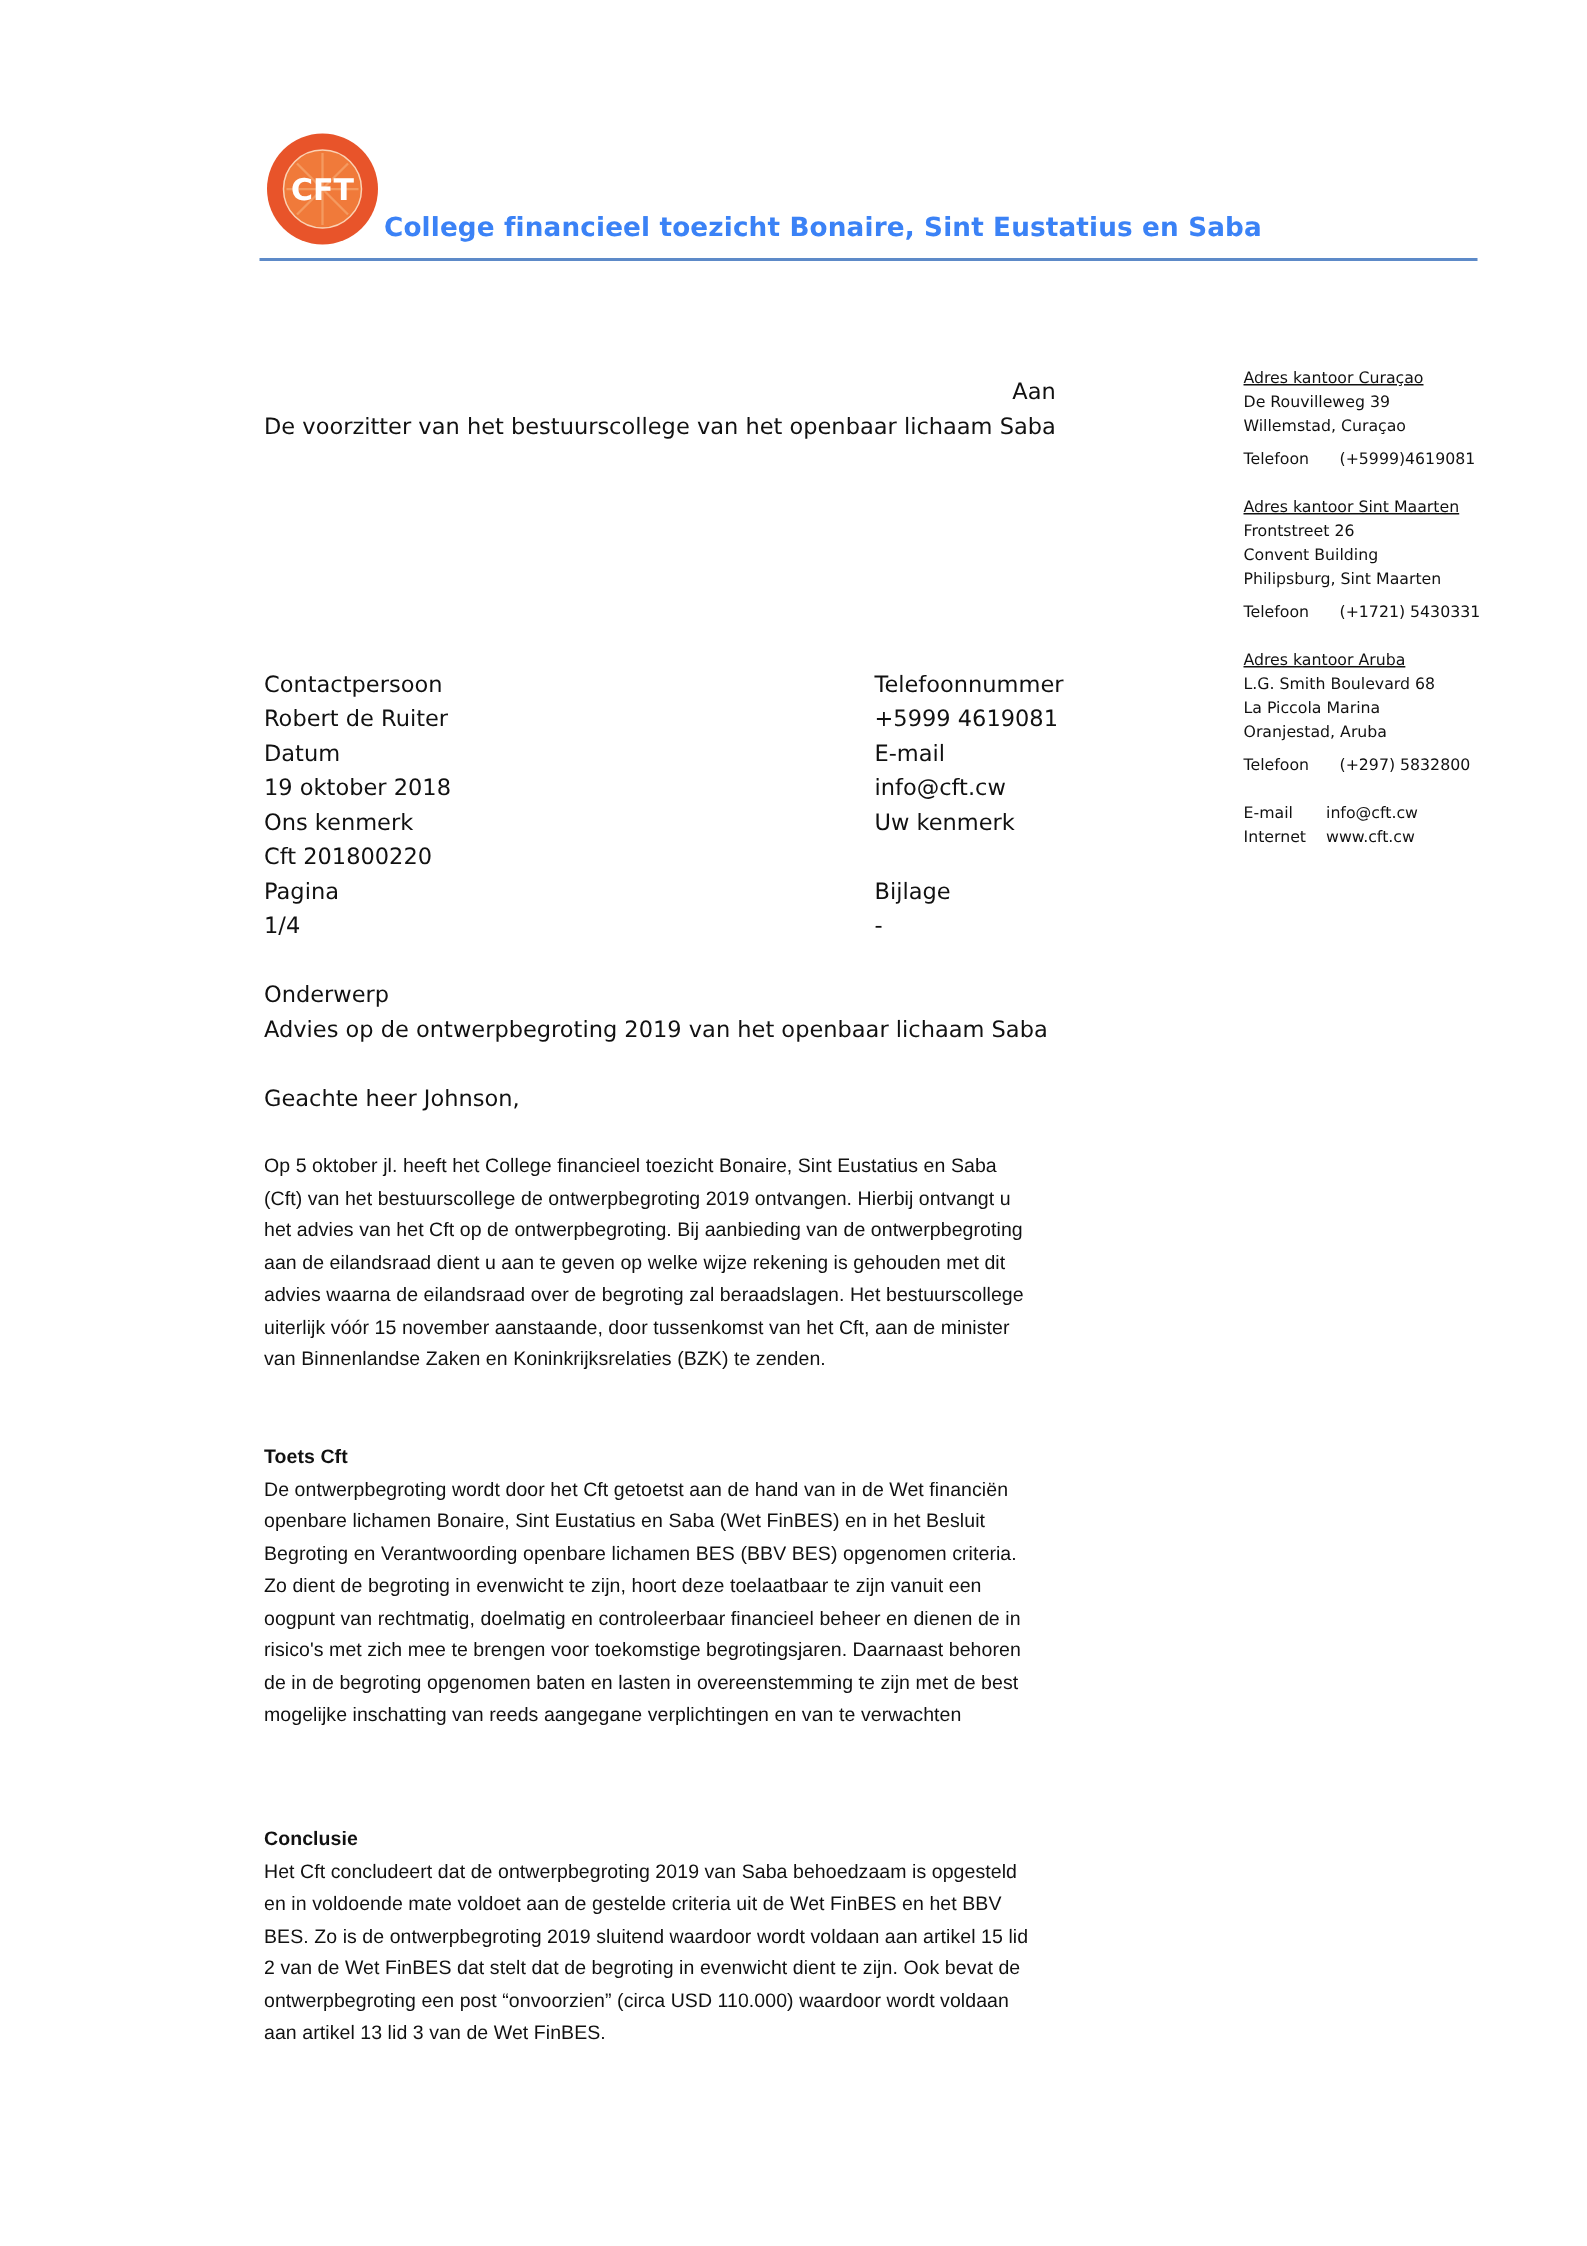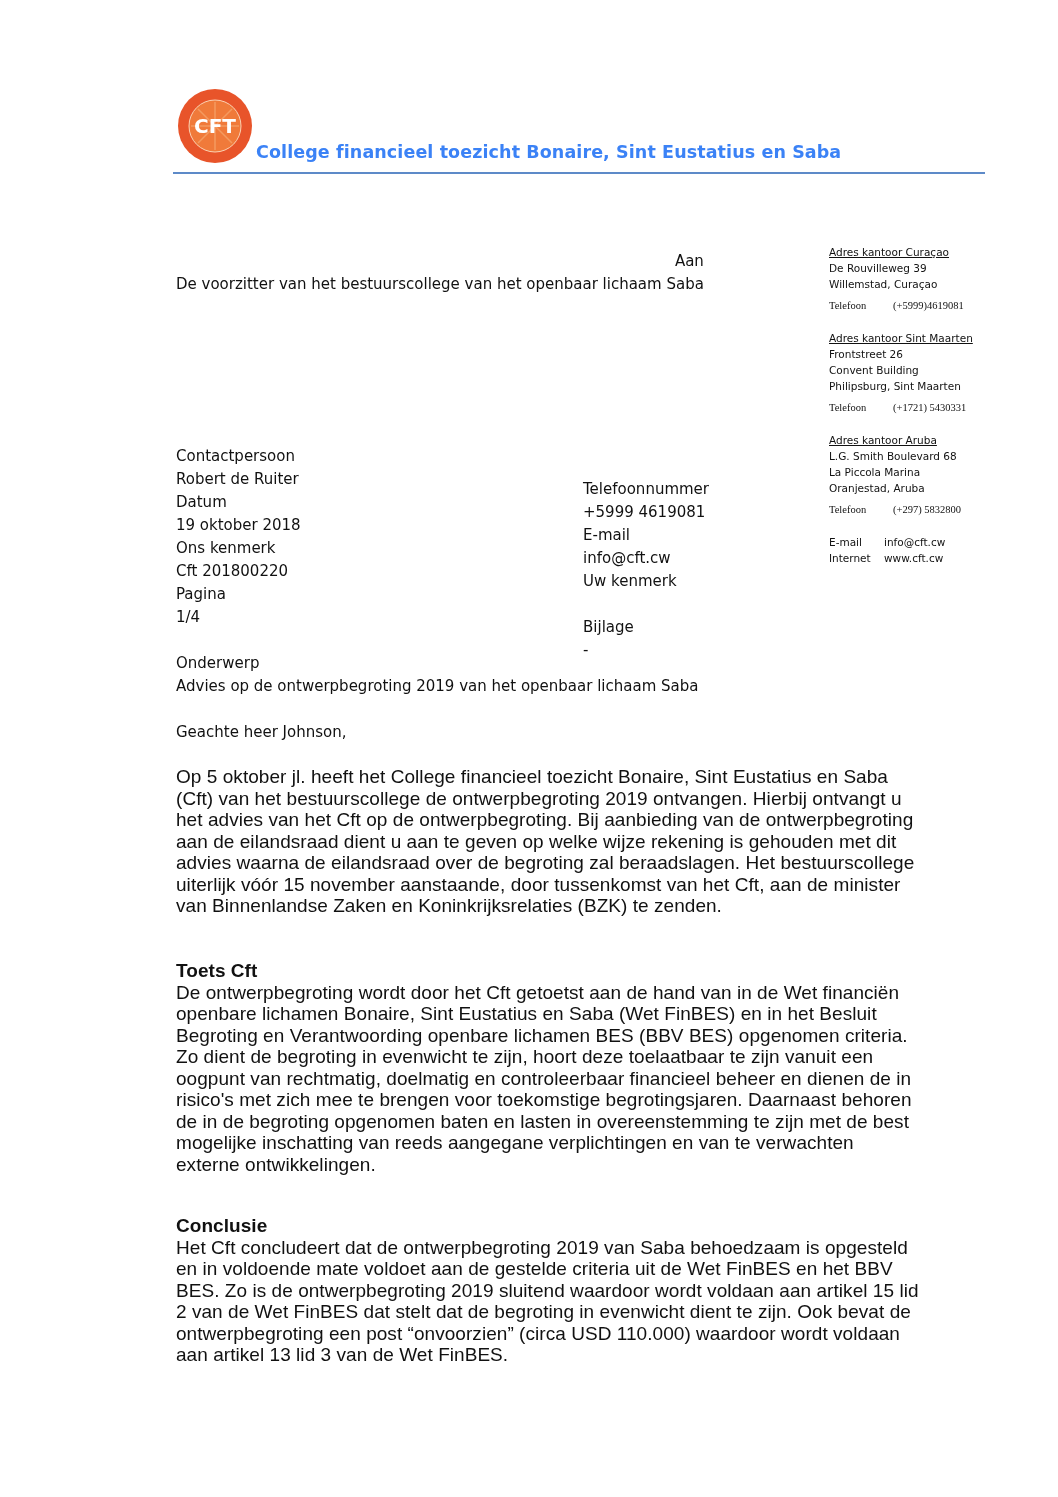--- a/index.html
+++ b/index.html
@@ -12,40 +12,40 @@
     .header-title {
       left: 256px; top: 142px; font-size: 17.5px; font-weight: bold;
       color: #3b82f6; white-space: nowrap; letter-spacing: 0.1px;
     }
     .header-rule {
       left: 173px; top: 172px; width: 812px; height: 2px; background: #5d8ac8;
     }
     .body-text { font-size: 15px; line-height: 23px; white-space: nowrap; }
     .addressee { left: 176px; top: 250px; text-align: right; }
     .meta-left { left: 176px; top: 445px; }
-    .meta-right { left: 583px; top: 445px; margin-top: 33px; }
+    .meta-right { left: 583px; top: 445px; }
     .meta-line { height: 23px; }
     .subject { left: 176px; top: 652px; }
     .salutation { left: 176px; top: 721px; }
     .para {
-      left: 176px; width: 710px; font-size: 19px; line-height: 21.5px;
+      left: 176px; width: 710px; font-size: 13px; line-height: 21.5px;
       font-family: "Liberation Sans", sans-serif; letter-spacing: 0.05px;
     }
     .p1 { top: 766px; }
     .p2 { top: 960px; }
     .p3 { top: 1215px; }
     .para .heading { font-weight: bold; }
     .para .line { white-space: nowrap; height: 21.5px; }
     .sidebar {
       left: 829px; top: 244px; font-size: 10.5px; line-height: 16px;
       color: #111; white-space: nowrap;
     }
     .sidebar .office-heading { text-decoration: underline; }
     .sidebar .office { margin-bottom: 16px; }
-    .sidebar .phone-row { margin-top: 6px; font-family: Liberation Serif, serif; }
+    .sidebar .phone-row { margin-top: 6px; }
     .sidebar .lbl { display: inline-block; width: 64px; }
     .sidebar .lbl2 { display: inline-block; width: 55px; }
   </style>
 </head>
 <body>
 
 <div class="abs logo">
   <svg width="78" height="76" viewBox="0 0 78 76">
     <circle cx="39" cy="38" r="37" fill="#e8542a"></circle>
     <circle cx="39" cy="38" r="26" fill="#f07a3a"></circle>
@@ -108,21 +108,20 @@
 <div class="abs para p2">
   <div class="line heading">Toets Cft</div>
   <div class="line">De ontwerpbegroting wordt door het Cft getoetst aan de hand van in de Wet financiën</div>
   <div class="line">openbare lichamen Bonaire, Sint Eustatius en Saba (Wet FinBES) en in het Besluit</div>
   <div class="line">Begroting en Verantwoording openbare lichamen BES (BBV BES) opgenomen criteria.</div>
   <div class="line">Zo dient de begroting in evenwicht te zijn, hoort deze toelaatbaar te zijn vanuit een</div>
   <div class="line">oogpunt van rechtmatig, doelmatig en controleerbaar financieel beheer en dienen de in</div>
   <div class="line">risico's met zich mee te brengen voor toekomstige begrotingsjaren. Daarnaast behoren</div>
   <div class="line">de in de begroting opgenomen baten en lasten in overeenstemming te zijn met de best</div>
   <div class="line">mogelijke inschatting van reeds aangegane verplichtingen en van te verwachten</div>
-  <div class="line">externe ontwikkelingen.</div>
 </div>
 
 <div class="abs para p3">
   <div class="line heading">Conclusie</div>
   <div class="line">Het Cft concludeert dat de ontwerpbegroting 2019 van Saba behoedzaam is opgesteld</div>
   <div class="line">en in voldoende mate voldoet aan de gestelde criteria uit de Wet FinBES en het BBV</div>
   <div class="line">BES. Zo is de ontwerpbegroting 2019 sluitend waardoor wordt voldaan aan artikel 15 lid</div>
   <div class="line">2 van de Wet FinBES dat stelt dat de begroting in evenwicht dient te zijn. Ook bevat de</div>
   <div class="line">ontwerpbegroting een post “onvoorzien” (circa USD 110.000) waardoor wordt voldaan</div>
   <div class="line">aan artikel 13 lid 3 van de Wet FinBES.</div>

